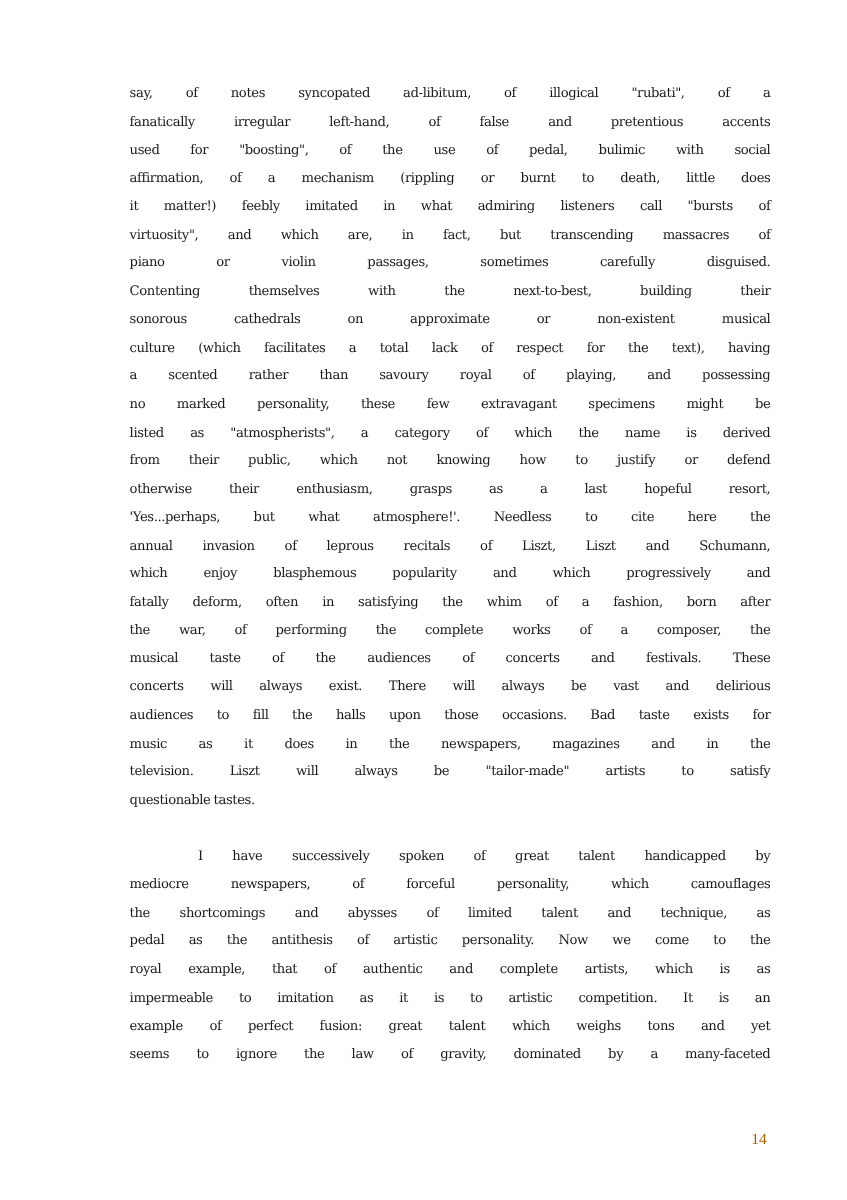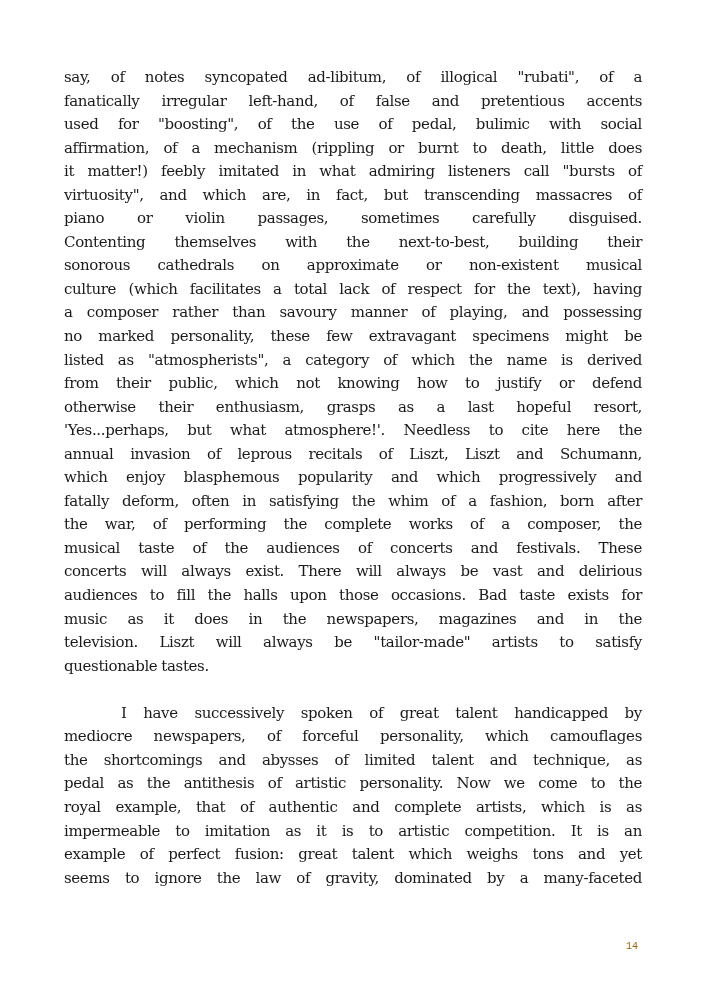--- a/index.html
+++ b/index.html
@@ -18,61 +18,62 @@
     .page {
       position: absolute;
       left: 64px;
       top: 66px;
       width: 578px;
     }
     .line {
       display: block;
       height: 23.55px;
       line-height: 23.55px;
-      font-size: 15px;
+      font-size: 11px;
       white-space: nowrap;
       text-align: justify;
       text-align-last: justify;
       letter-spacing: -0.35px;
       word-spacing: -0.5px;
+      margin-left: 44px;
     }
     .line.last {
       text-align-last: left;
     }
     .line.indent {
       padding-left: 57px;
     }
     .blank {
       height: 23.55px;
     }
     .page-number {
       position: absolute;
       left: 626px;
       top: 941px;
-      font-size: 10px;
-      font-family: Liberation Mono, monospace;
+      font-size: 13px;
+      font-family: Liberation Serif, serif;
       color: #a16207;
     }
   </style>
 </head>
 <body>
 
 <div class="page">
   <div class="paragraph">
     <span class="line">say, of notes syncopated ad-libitum, of illogical "rubati", of a</span>
     <span class="line">fanatically irregular left-hand, of false and pretentious accents</span>
     <span class="line">used for "boosting", of the use of pedal, bulimic with social</span>
     <span class="line">affirmation, of a mechanism (rippling or burnt to death, little does</span>
     <span class="line">it matter!) feebly imitated in what admiring listeners call "bursts of</span>
     <span class="line">virtuosity", and which are, in fact, but transcending massacres of</span>
     <span class="line">piano or violin passages, sometimes carefully disguised.</span>
     <span class="line">Contenting themselves with the next-to-best, building their</span>
     <span class="line">sonorous cathedrals on approximate or non-existent musical</span>
     <span class="line">culture (which facilitates a total lack of respect for the text), having</span>
-    <span class="line">a composer rather than savoury manner of playing, and possessing</span>
+    <span class="line">a scented rather than savoury royal of playing, and possessing</span>
     <span class="line">no marked personality, these few extravagant specimens might be</span>
     <span class="line">listed as "atmospherists", a category of which the name is derived</span>
     <span class="line">from their public, which not knowing how to justify or defend</span>
     <span class="line">otherwise their enthusiasm, grasps as a last hopeful resort,</span>
     <span class="line">'Yes...perhaps, but what atmosphere!'. Needless to cite here the</span>
     <span class="line">annual invasion of leprous recitals of Liszt, Liszt and Schumann,</span>
     <span class="line">which enjoy blasphemous popularity and which progressively and</span>
     <span class="line">fatally deform, often in satisfying the whim of a fashion, born after</span>
     <span class="line">the war, of performing the complete works of a composer, the</span>
     <span class="line">musical taste of the audiences of concerts and festivals.  These</span>

